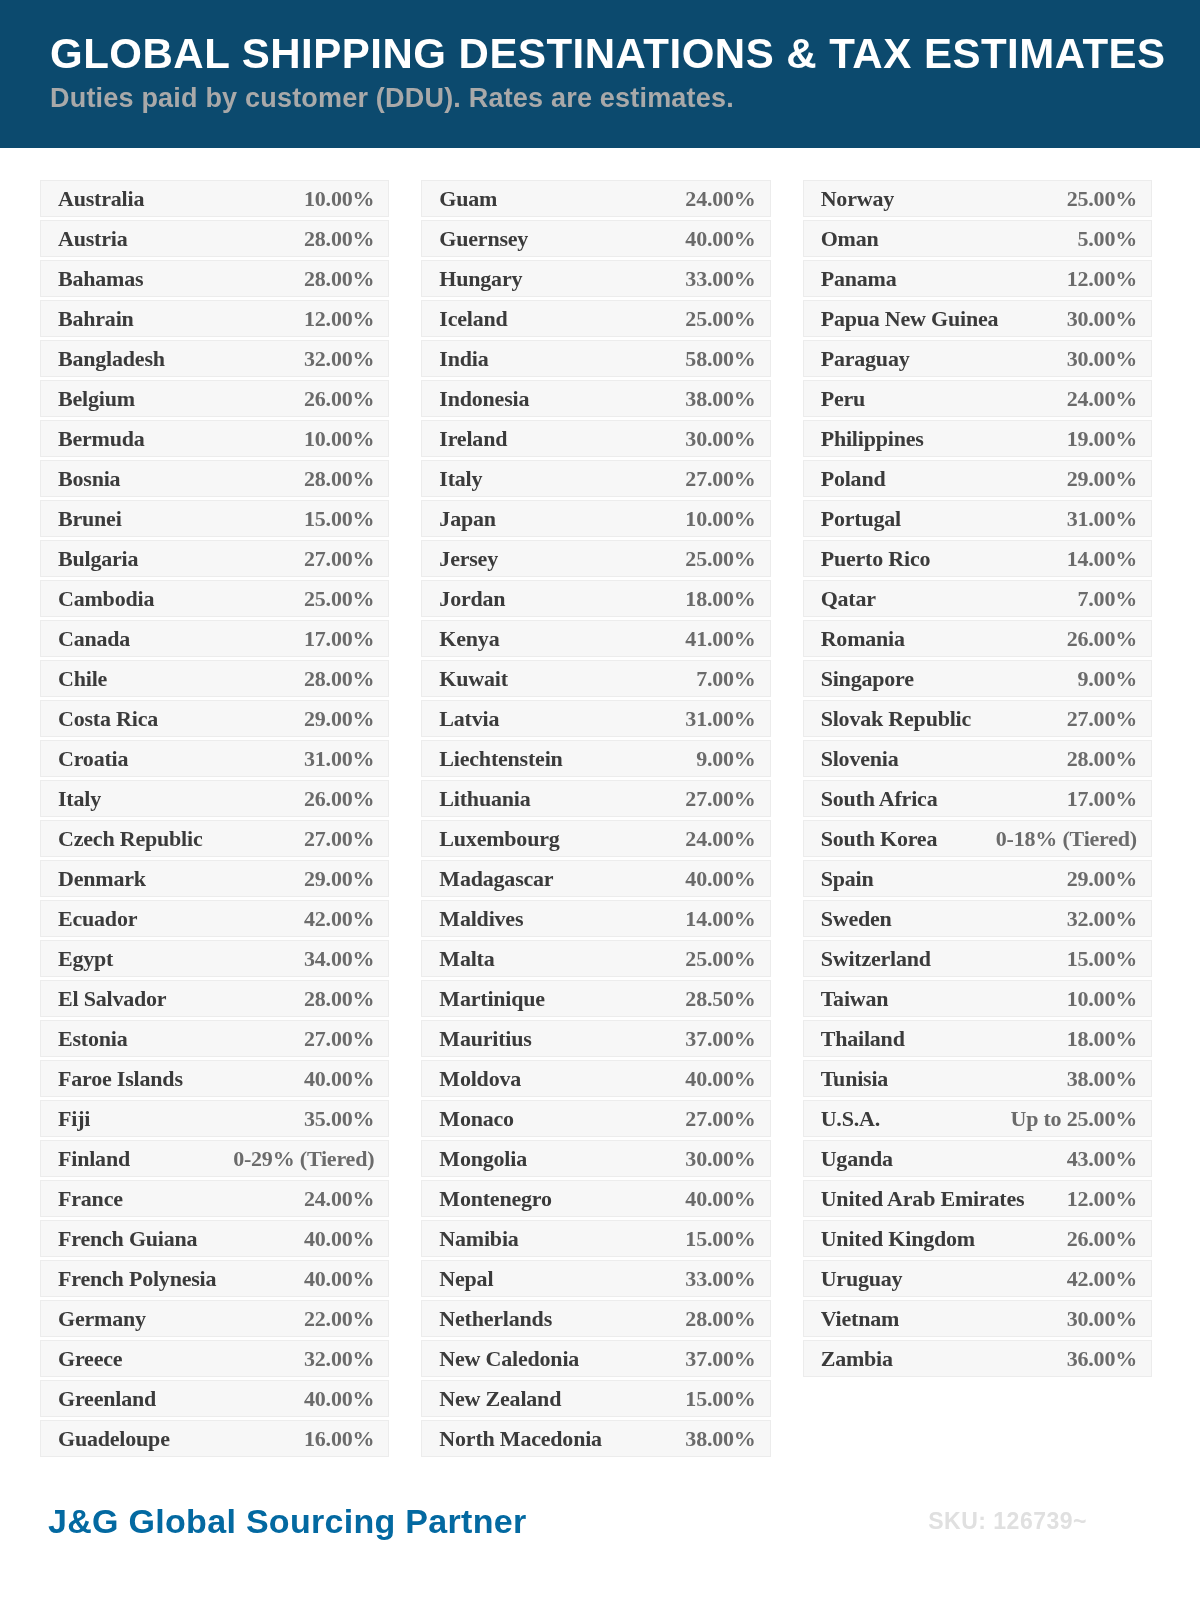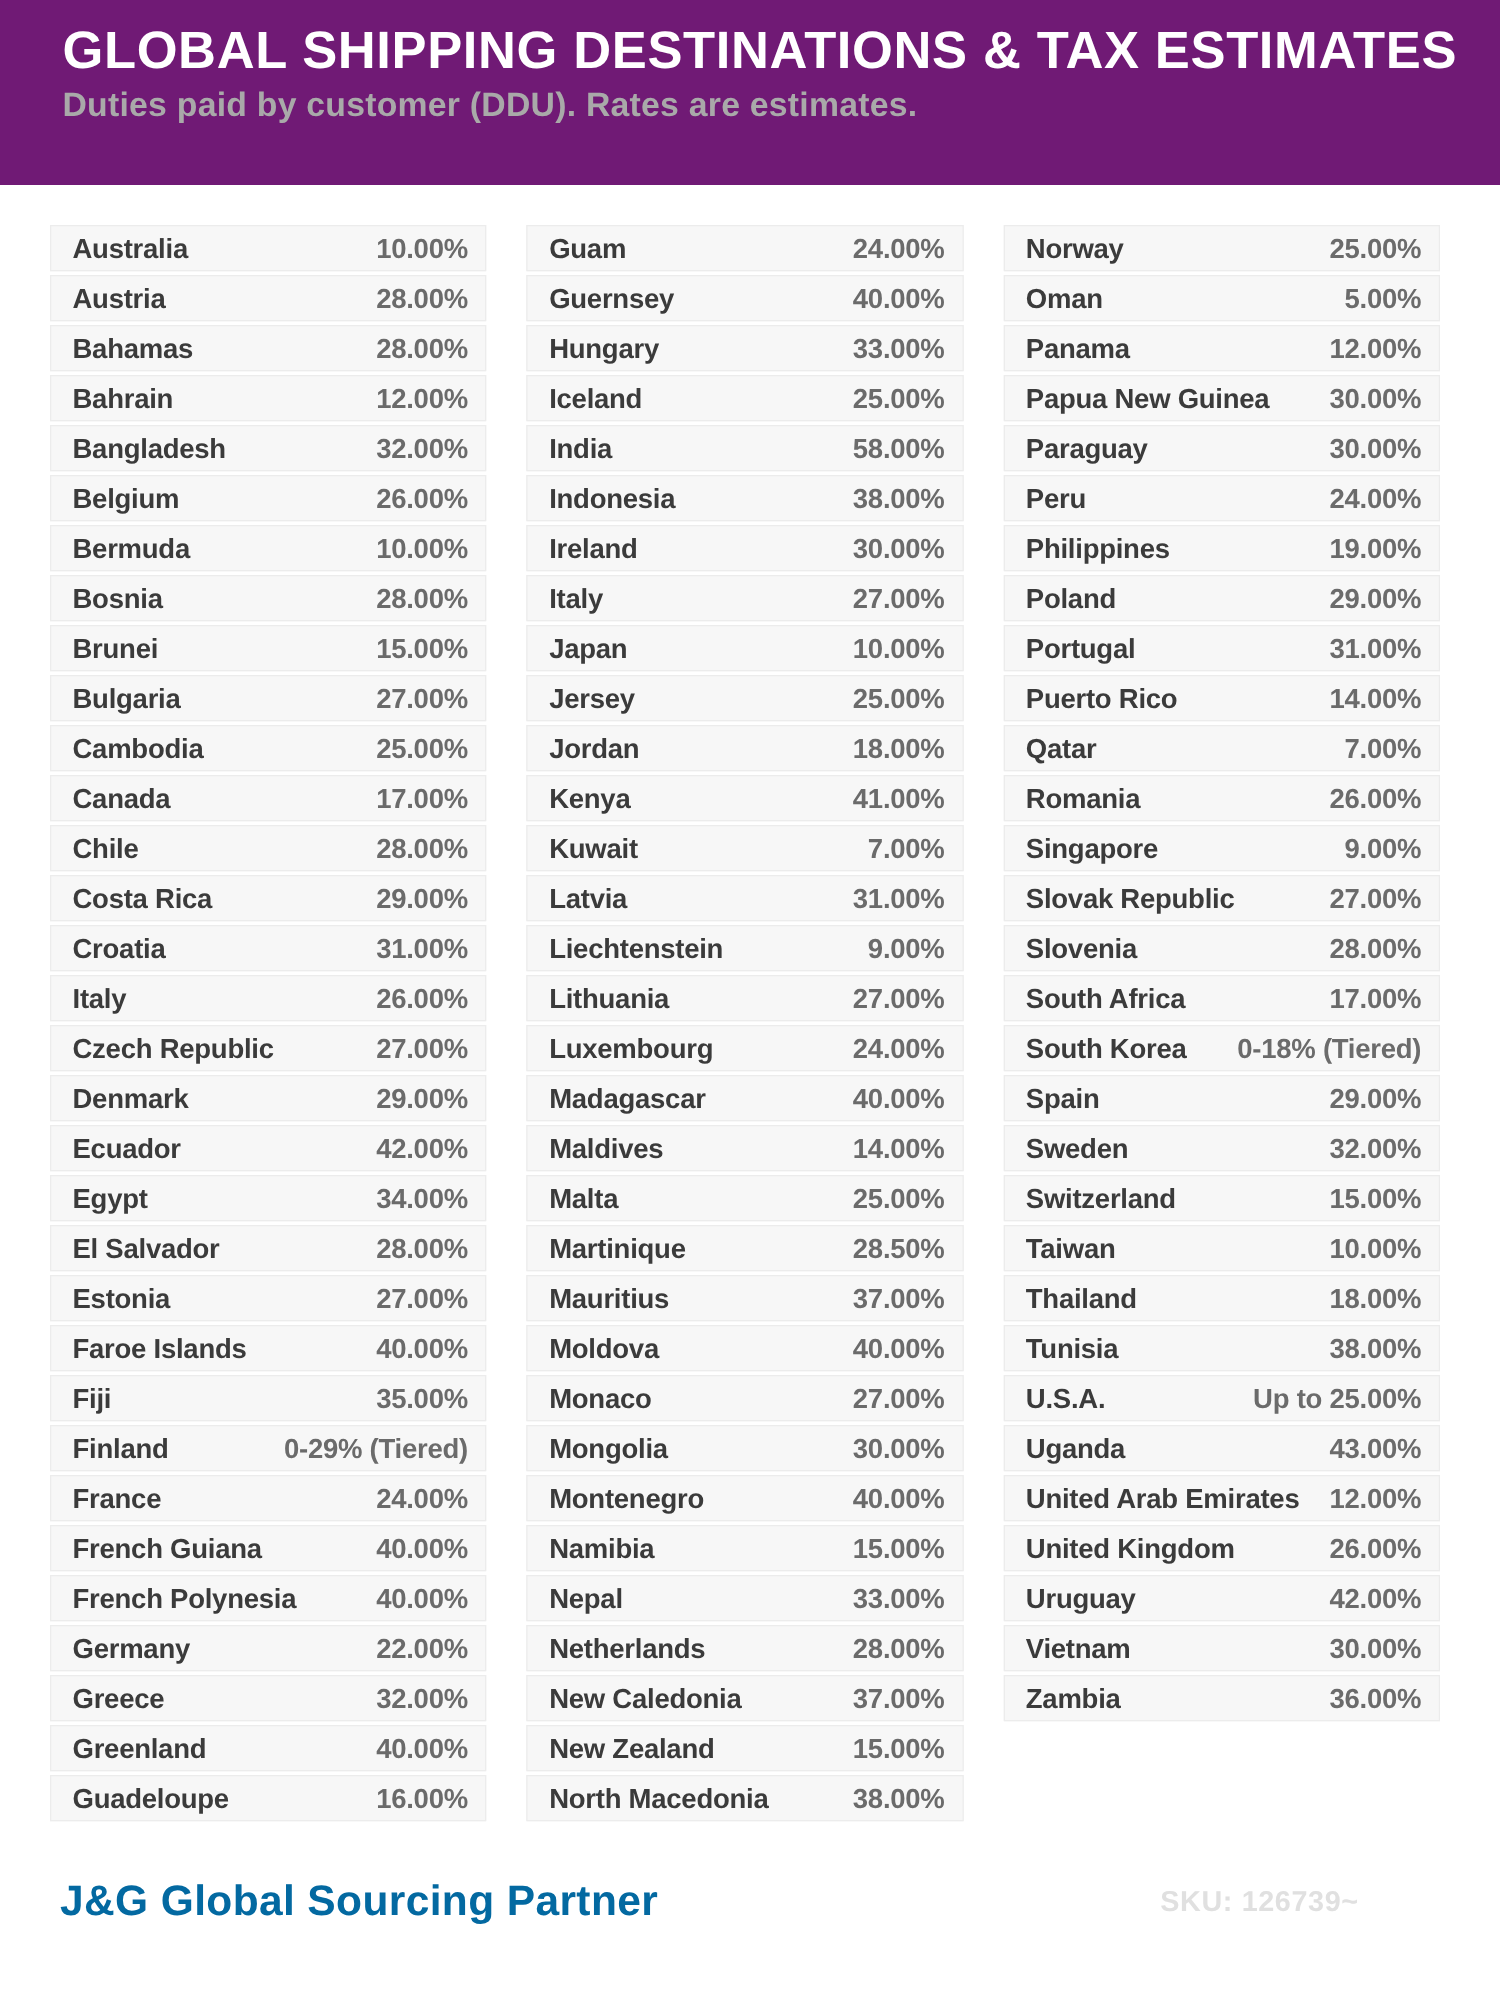--- a/index.html
+++ b/index.html
@@ -10,22 +10,22 @@
     font-family: "Liberation Sans", sans-serif;
     position: relative;
     overflow: hidden;
   }
 
   
   .header {
     box-sizing: border-box;
     width: 1200px;
     height: 148px;
-    background: #701a75;
-    padding: 18px 50px 0 50px;
+    background: #0c4a6e;
+    padding: 32px 50px 0 50px;
   }
   .header .title {
     margin: 0;
     color: #ffffff;
     font-size: 42px;
     font-weight: bold;
     line-height: 1.05;
     letter-spacing: 0.5px;
     white-space: nowrap;
   }
@@ -37,20 +37,21 @@
     letter-spacing: 0.2px;
   }
 
   
   .table {
     margin: 32px 48px 0 40px;
     display: grid;
     grid-template-columns: repeat(3, 1fr);
     column-gap: 32px;
     align-items: start;
+    font-family: Liberation Serif, serif;
   }
   .col { min-width: 0; }
   .row {
     box-sizing: border-box;
     height: 37px;
     margin-bottom: 3px;
     background: #f7f7f7;
     border: 1px solid #ececec;
     display: flex;
     justify-content: space-between;

